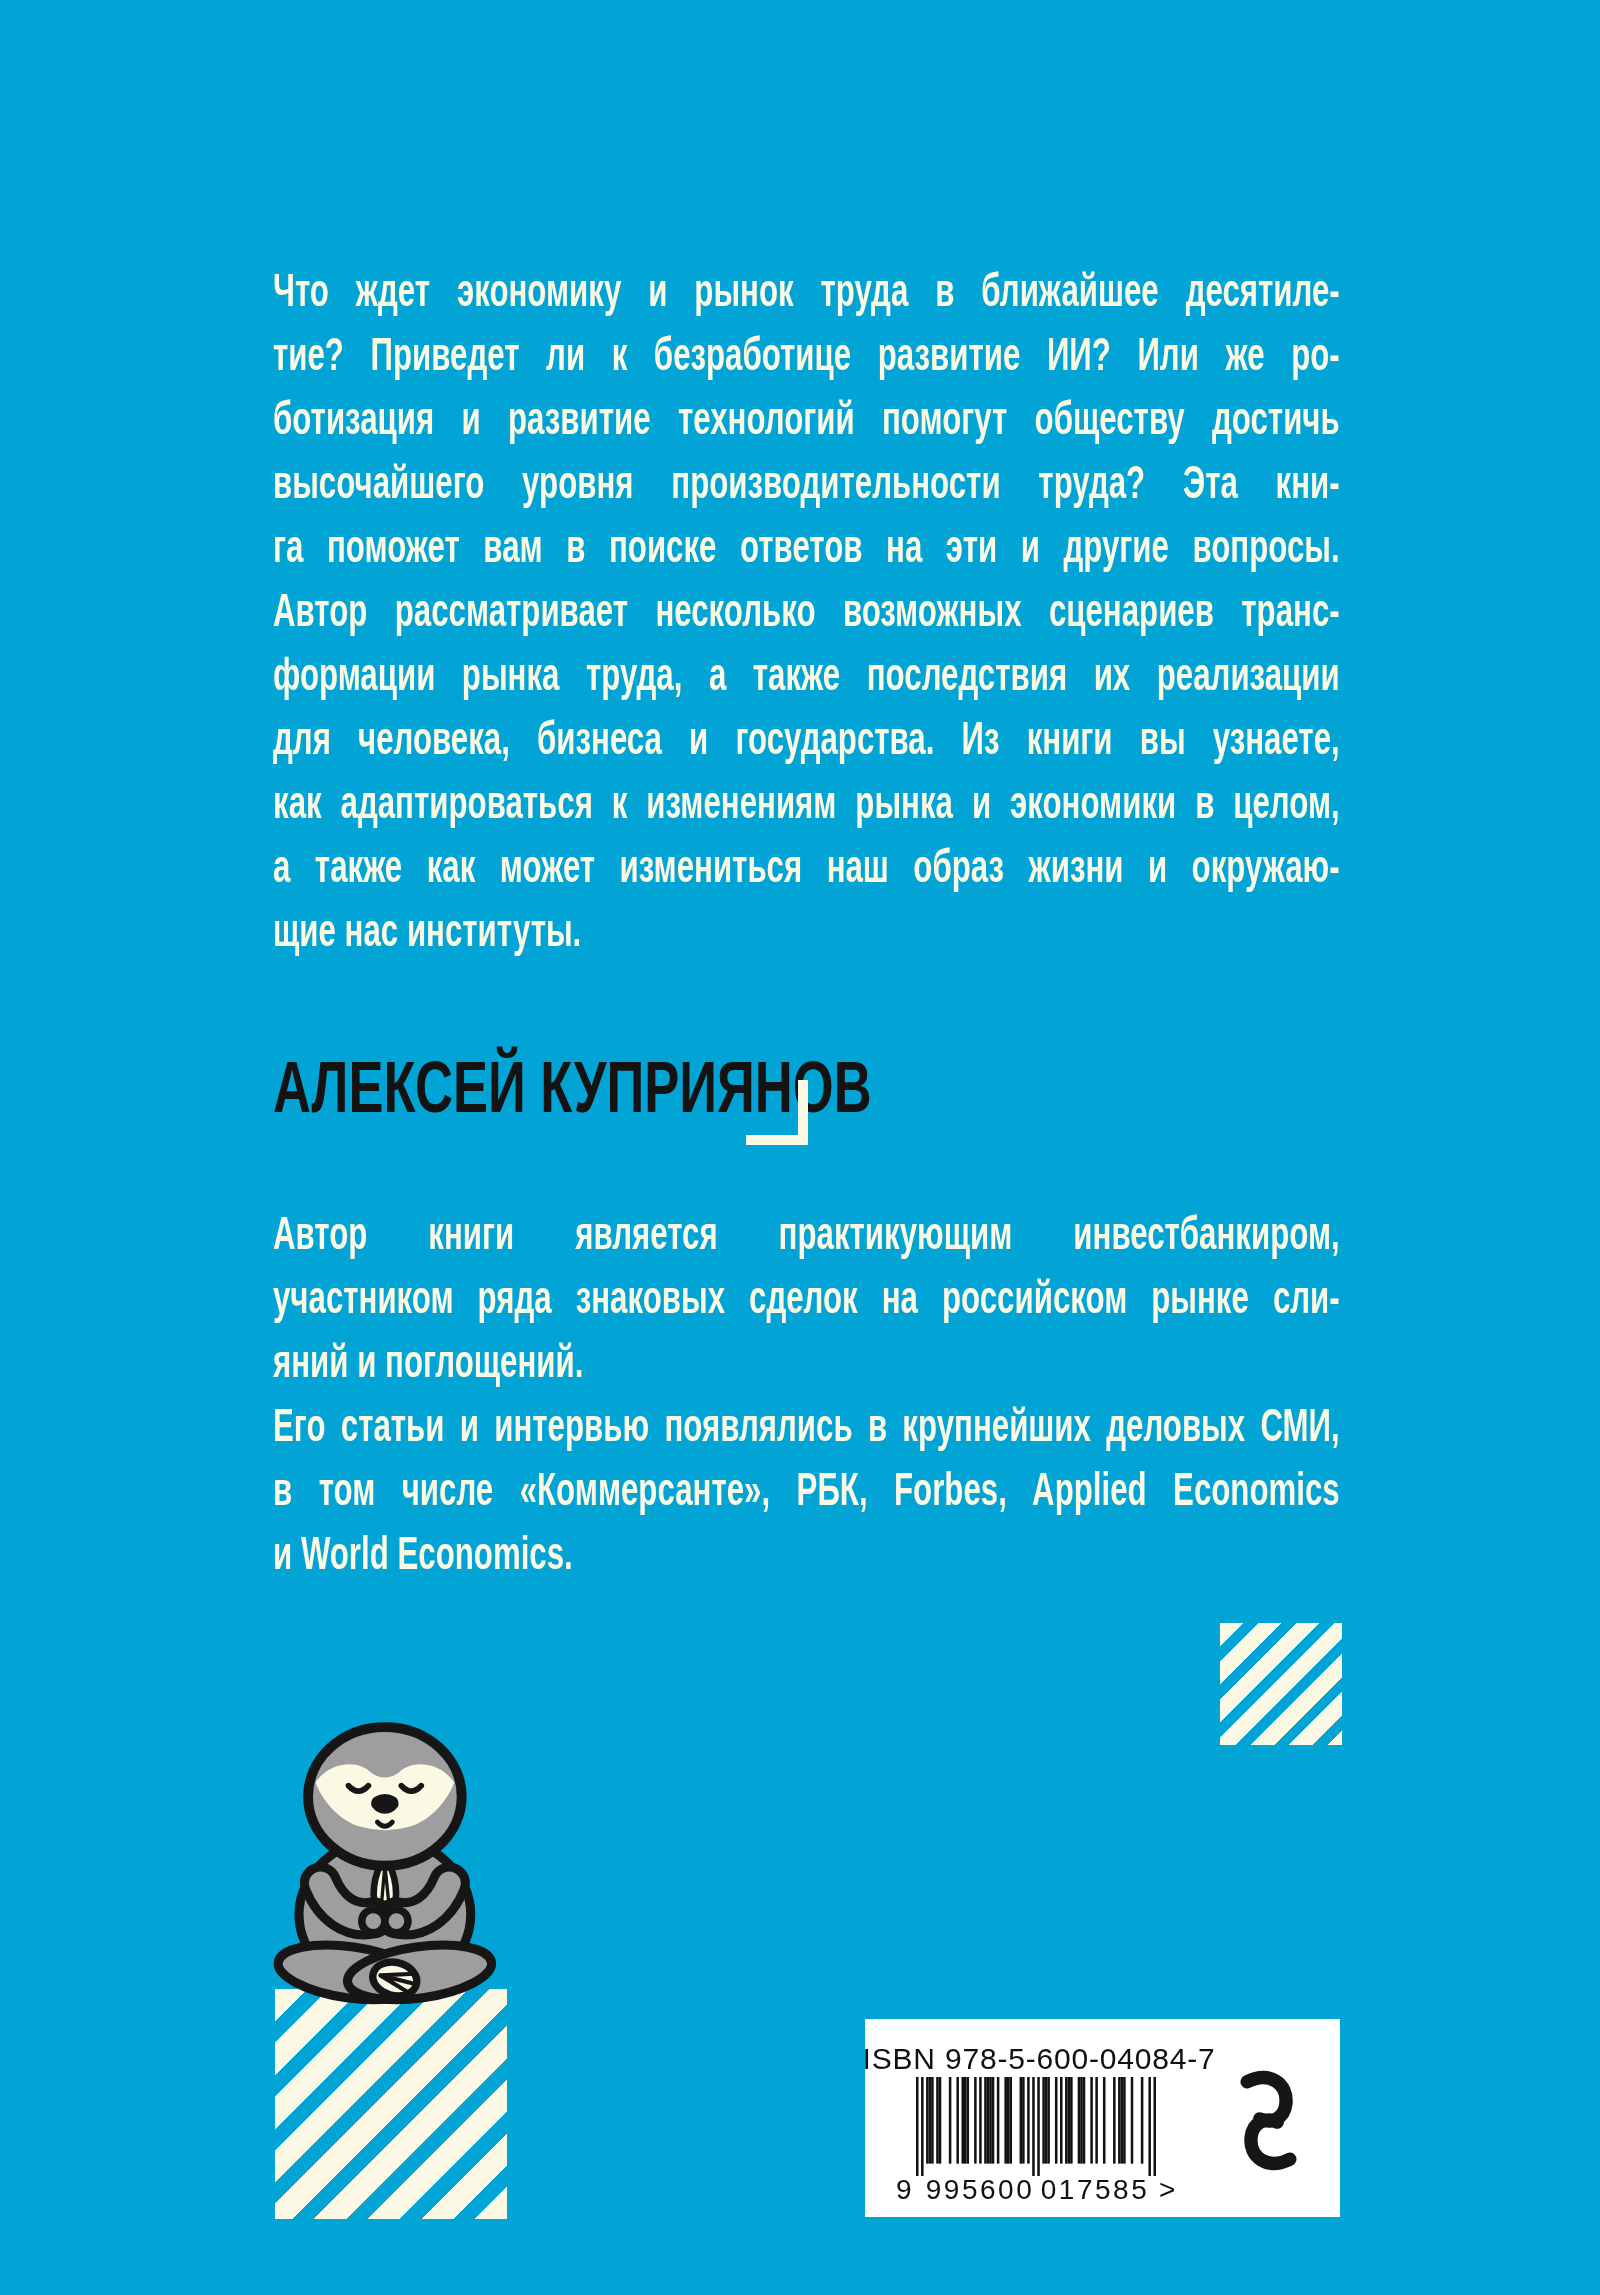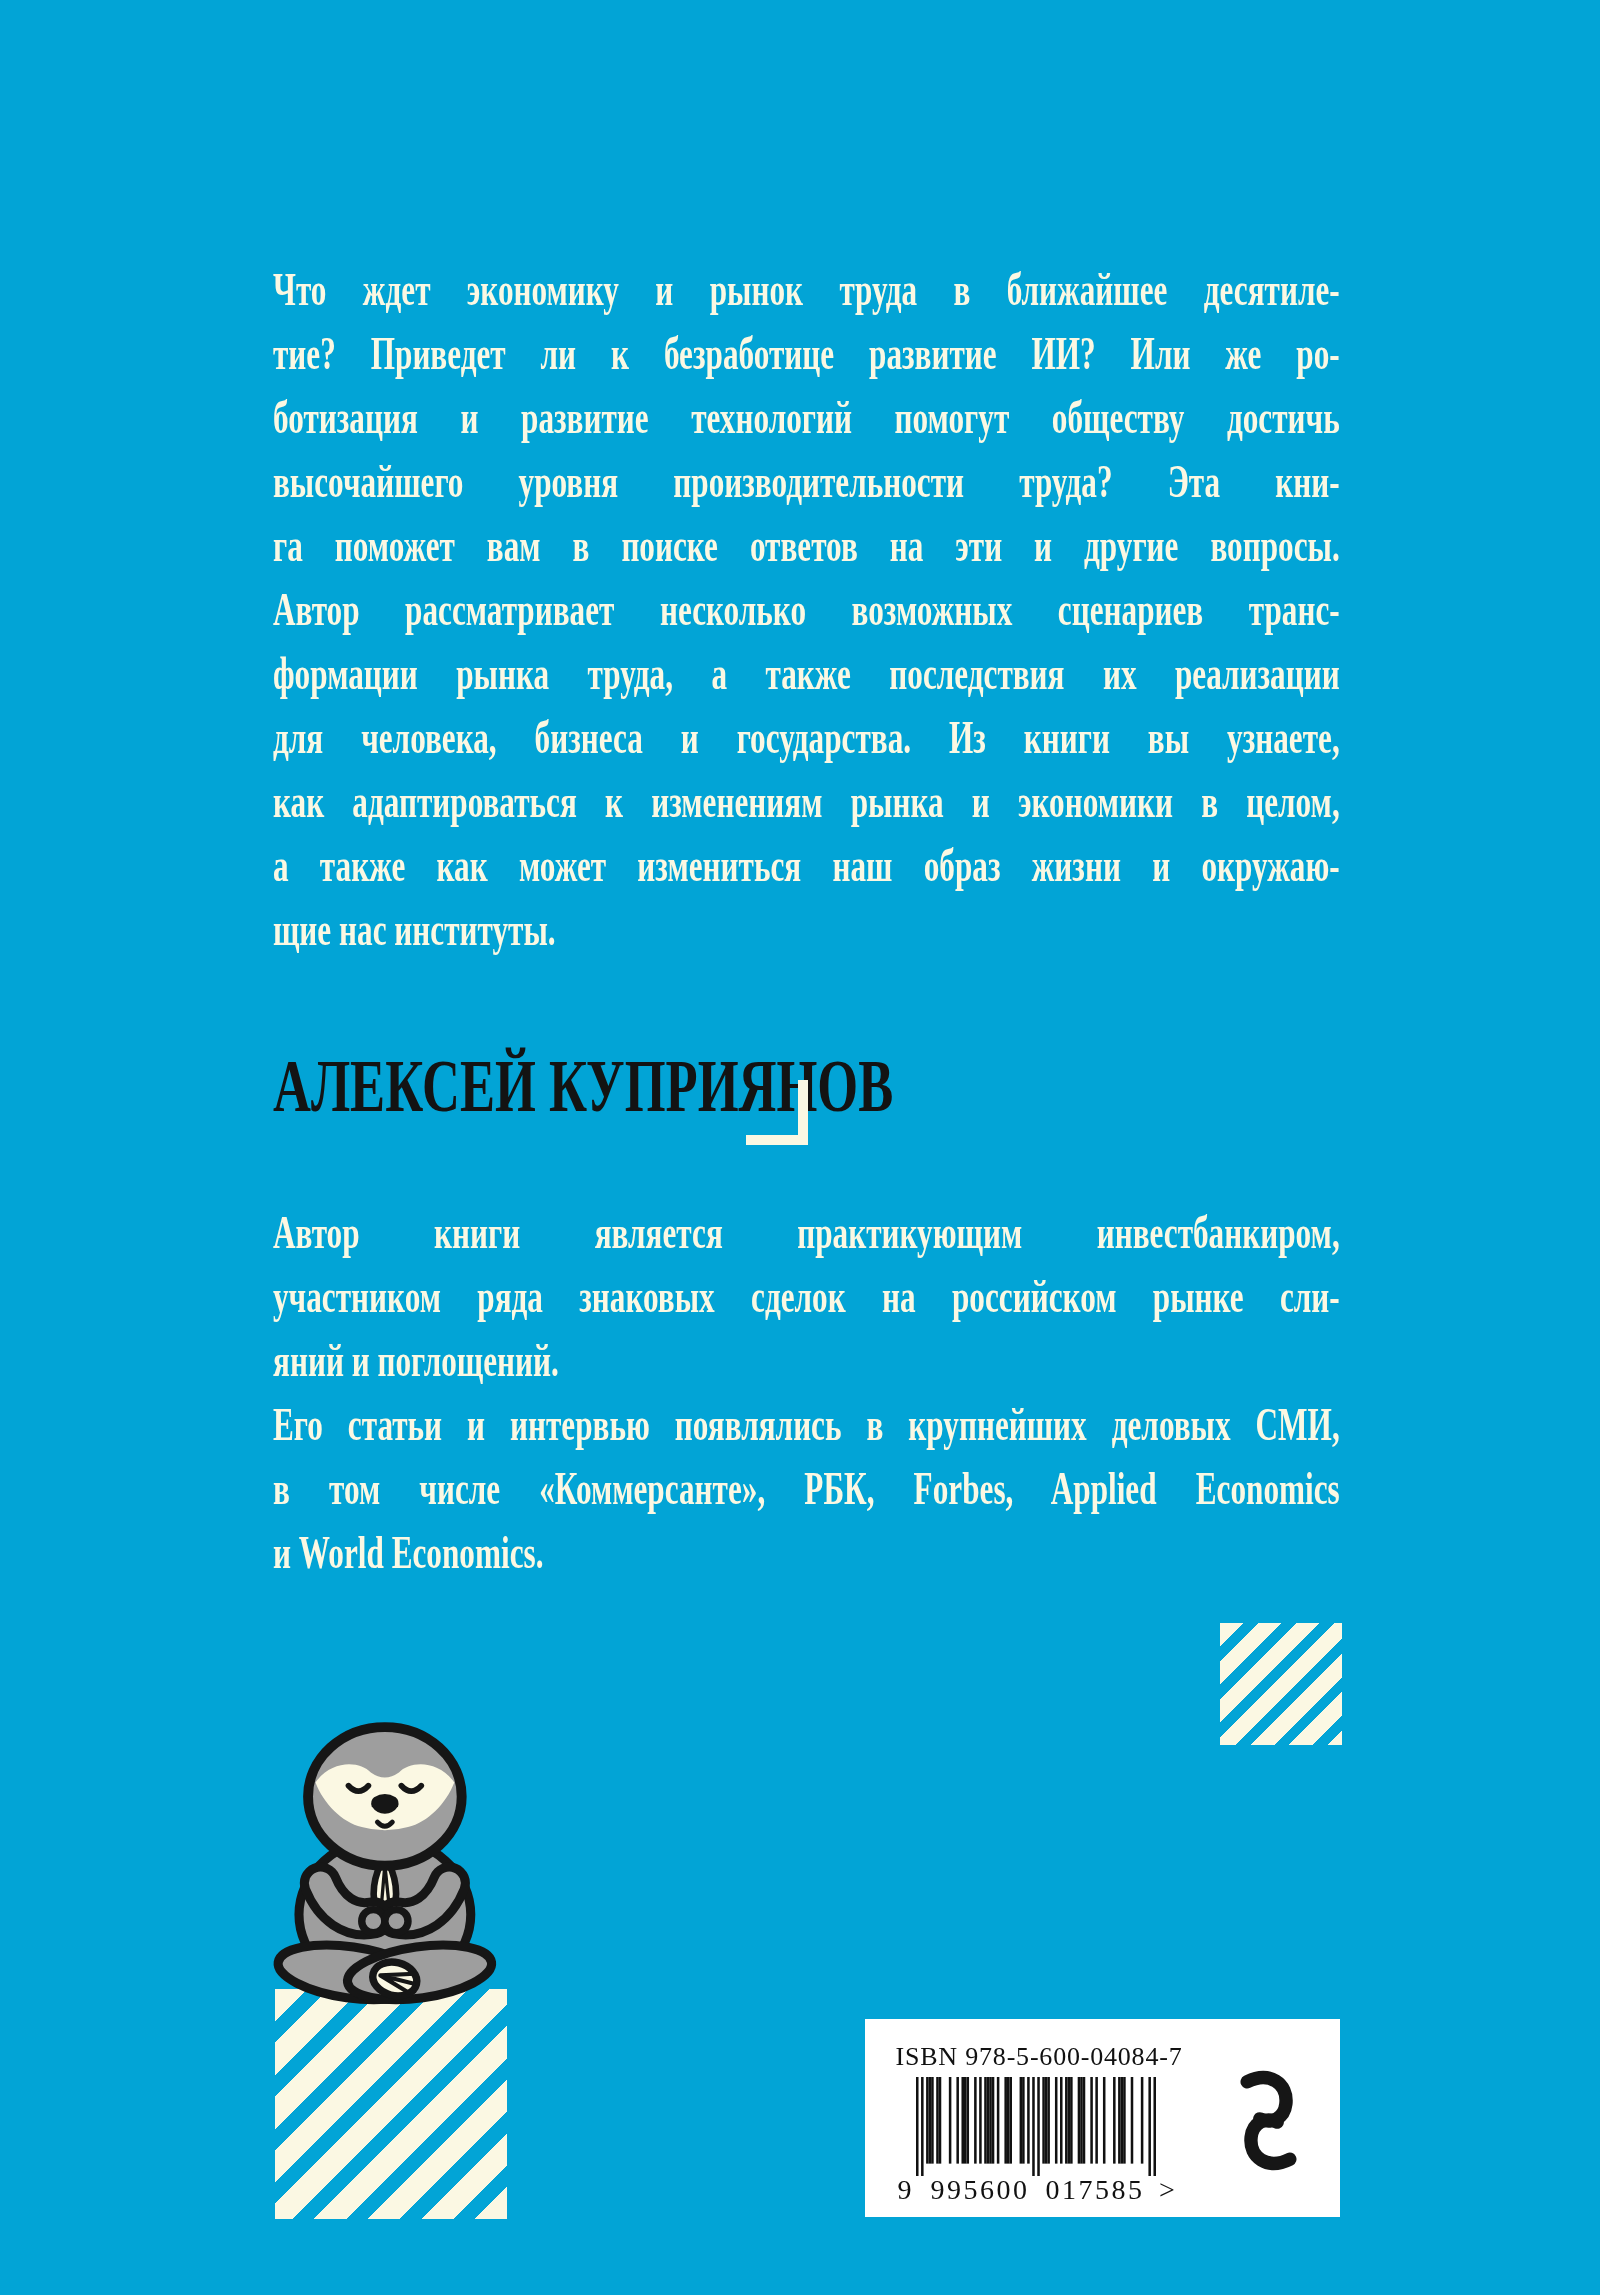--- a/index.html
+++ b/index.html
@@ -1,21 +1,21 @@
 <!DOCTYPE html>
 <html style="font-size:13.2px"><head>
 <meta charset="utf-8">
 <style>
   html,body{margin:0;padding:0;background:#02A4D6;}
   #cover{
     position:relative;
     width:1600px;height:2295px;
     background:#02A4D6;
     overflow:hidden;
-    font-family:Liberation Serif, serif;
+    font-family:Liberation Sans, sans-serif;
   }
   
   .copy{
     position:absolute;
     left:273px;
     width:1571px;
     transform:scaleX(0.679);
     transform-origin:0 0;
     color:#FBF8E3;
     font-weight:700;
@@ -69,21 +69,21 @@
   #barcode-panel{
     position:absolute;
     left:865px;top:2019px;
     width:475px;height:198px;
     background:#FFFFFF;
   }
   #isbn-label{
     position:absolute;
     left:174px;top:23px;
     transform:translateX(-50%);
-    font-size:26px;
+    font-size:30px;
     letter-spacing:0.8px;
     color:#111;
     white-space:nowrap;
   }
   #ean-svg{
     position:absolute;
     left:51px;top:58px;
     width:240px;height:99px;
   }
   .bcd{

